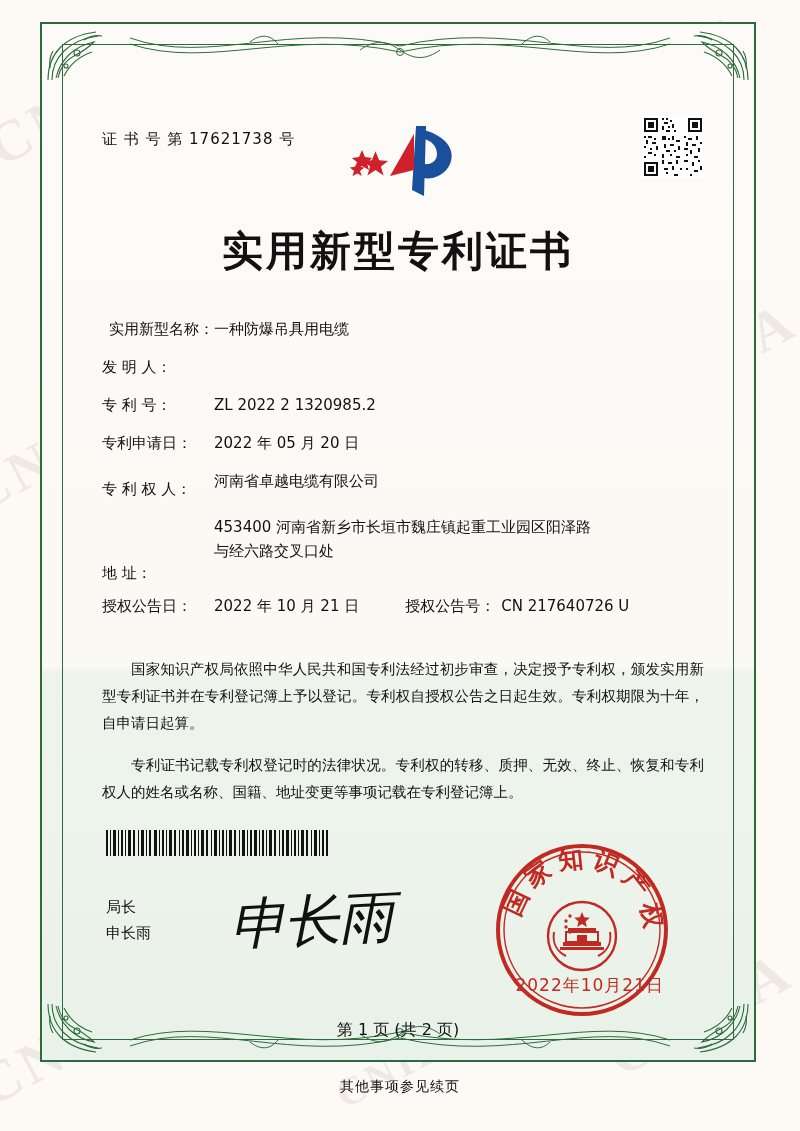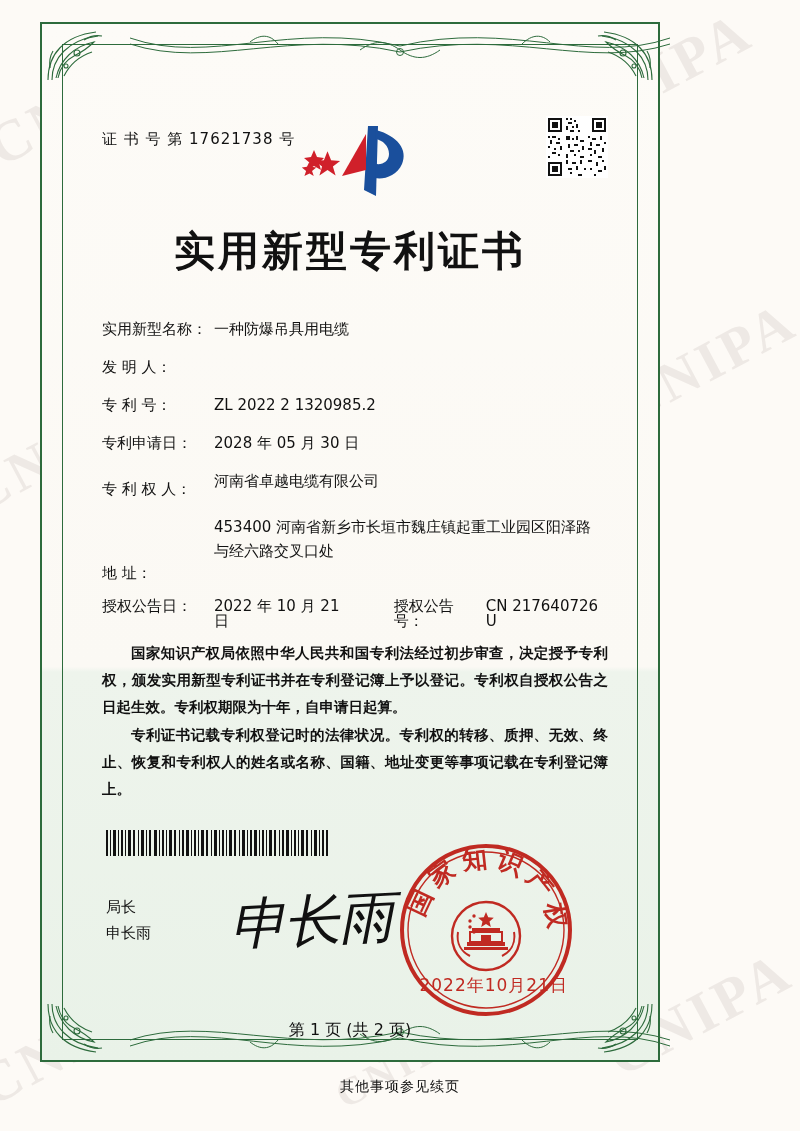--- a/index.html
+++ b/index.html
@@ -17,21 +17,21 @@
     font-family:"Liberation Serif","DejaVu Serif",serif;
     font-weight:bold;
     color:rgba(160,150,140,0.16);
     letter-spacing:4px;
     transform:rotate(-28deg);
     white-space:nowrap;
   }
   
   .cert{
     position:absolute;
-    left:40px;top:22px;width:620px;height:1040px;
+    left:40px;top:22px;width:716px;height:1040px;
     background:linear-gradient(180deg,#fdfbf7 0%,#fbf9f4 62%,#eef4ec 62.5%,#e9f2e8 100%);
     z-index:1;
   }
   .frame-outer{
     position:absolute;inset:0;
     border:2px solid #2d6b3c;
   }
   .frame-inner{
     position:absolute;left:22px;top:22px;right:22px;bottom:22px;
     border:1px solid #2d6b3c;
@@ -79,21 +79,21 @@
   }
   .val{flex:1;}
   .val .line2{display:block;margin-top:9px;margin-left:0px;}
   .row-inline{display:flex;margin-bottom:20px;}
   .row-inline .seg2{margin-left:46px;}
 
   .para{
     position:absolute;left:62px;right:52px;top:618px;
     font-size:14.5px;color:#111;line-height:1.85;text-align:justify;
   }
-  .para p{margin:0 0 2px 0;text-indent:2em;font-weight:bold;}
+  .para p{margin:16px 0 2px 0;text-indent:2em;}
 
   .barcode{
     position:absolute;left:66px;top:808px;width:222px;height:26px;
   }
   .sign-block{
     position:absolute;left:66px;top:872px;
     font-size:15px;color:#111;line-height:1.75;font-family:Liberation Serif, serif;
   }
   .signature{
     position:absolute;left:190px;top:862px;
@@ -298,36 +298,36 @@
         <path d="M34 34 l3 7 l7 1 l-5 5 l2 7 l-7 -4 l-6 4 l2 -7 l-6 -5 l7 -1 z" fill="#d0202a" transform="translate(0,-4) scale(1.0)"></path>
         <path d="M30 56 l2 6 l6 1 l-5 4 l2 6 l-5 -3 l-6 3 l2 -6 l-5 -4 l6 -1 z" fill="#d0202a" transform="translate(4,-6) scale(0.85)"></path>
       </g>
     </svg>
 
     <div class="title">实用新型专利证书</div>
 
     <div class="fields">
 
       <div class="row">
-        <div class="lbl" style="width:112px;flex:0 0 112px;">实用新型名称：</div>
+        <div class="lbl" style="width:112px;flex:0 0 112px;text-align:right;">实用新型名称：</div>
         <div class="val">一种防爆吊具用电缆</div>
       </div>
 
       <div class="row">
         <div class="lbl" style="width:112px;flex:0 0 112px;">发 明 人：</div>
       </div>
 
       <div class="row">
         <div class="lbl" style="width:112px;flex:0 0 112px;">专 利 号：</div>
         <div class="val">ZL 2022 2 1320985.2</div>
       </div>
 
       <div class="row">
         <div class="lbl" style="width:112px;flex:0 0 112px;">专利申请日：</div>
-        <div class="val">2028 年 05 月 30 日</div>
+        <div class="val">2022 年 05 月 20 日</div>
       </div>
 
       <div class="row">
         <div class="lbl" style="width:112px;flex:0 0 112px;margin-top:8px;">专 利 权 人：</div>
         <div class="val">河南省卓越电缆有限公司</div>
       </div>
 
       <div class="row" style="margin-bottom:18px;">
         <div class="lbl" style="width:112px;flex:0 0 112px;margin-top:46px;">地    址：</div>
         <div class="val">

